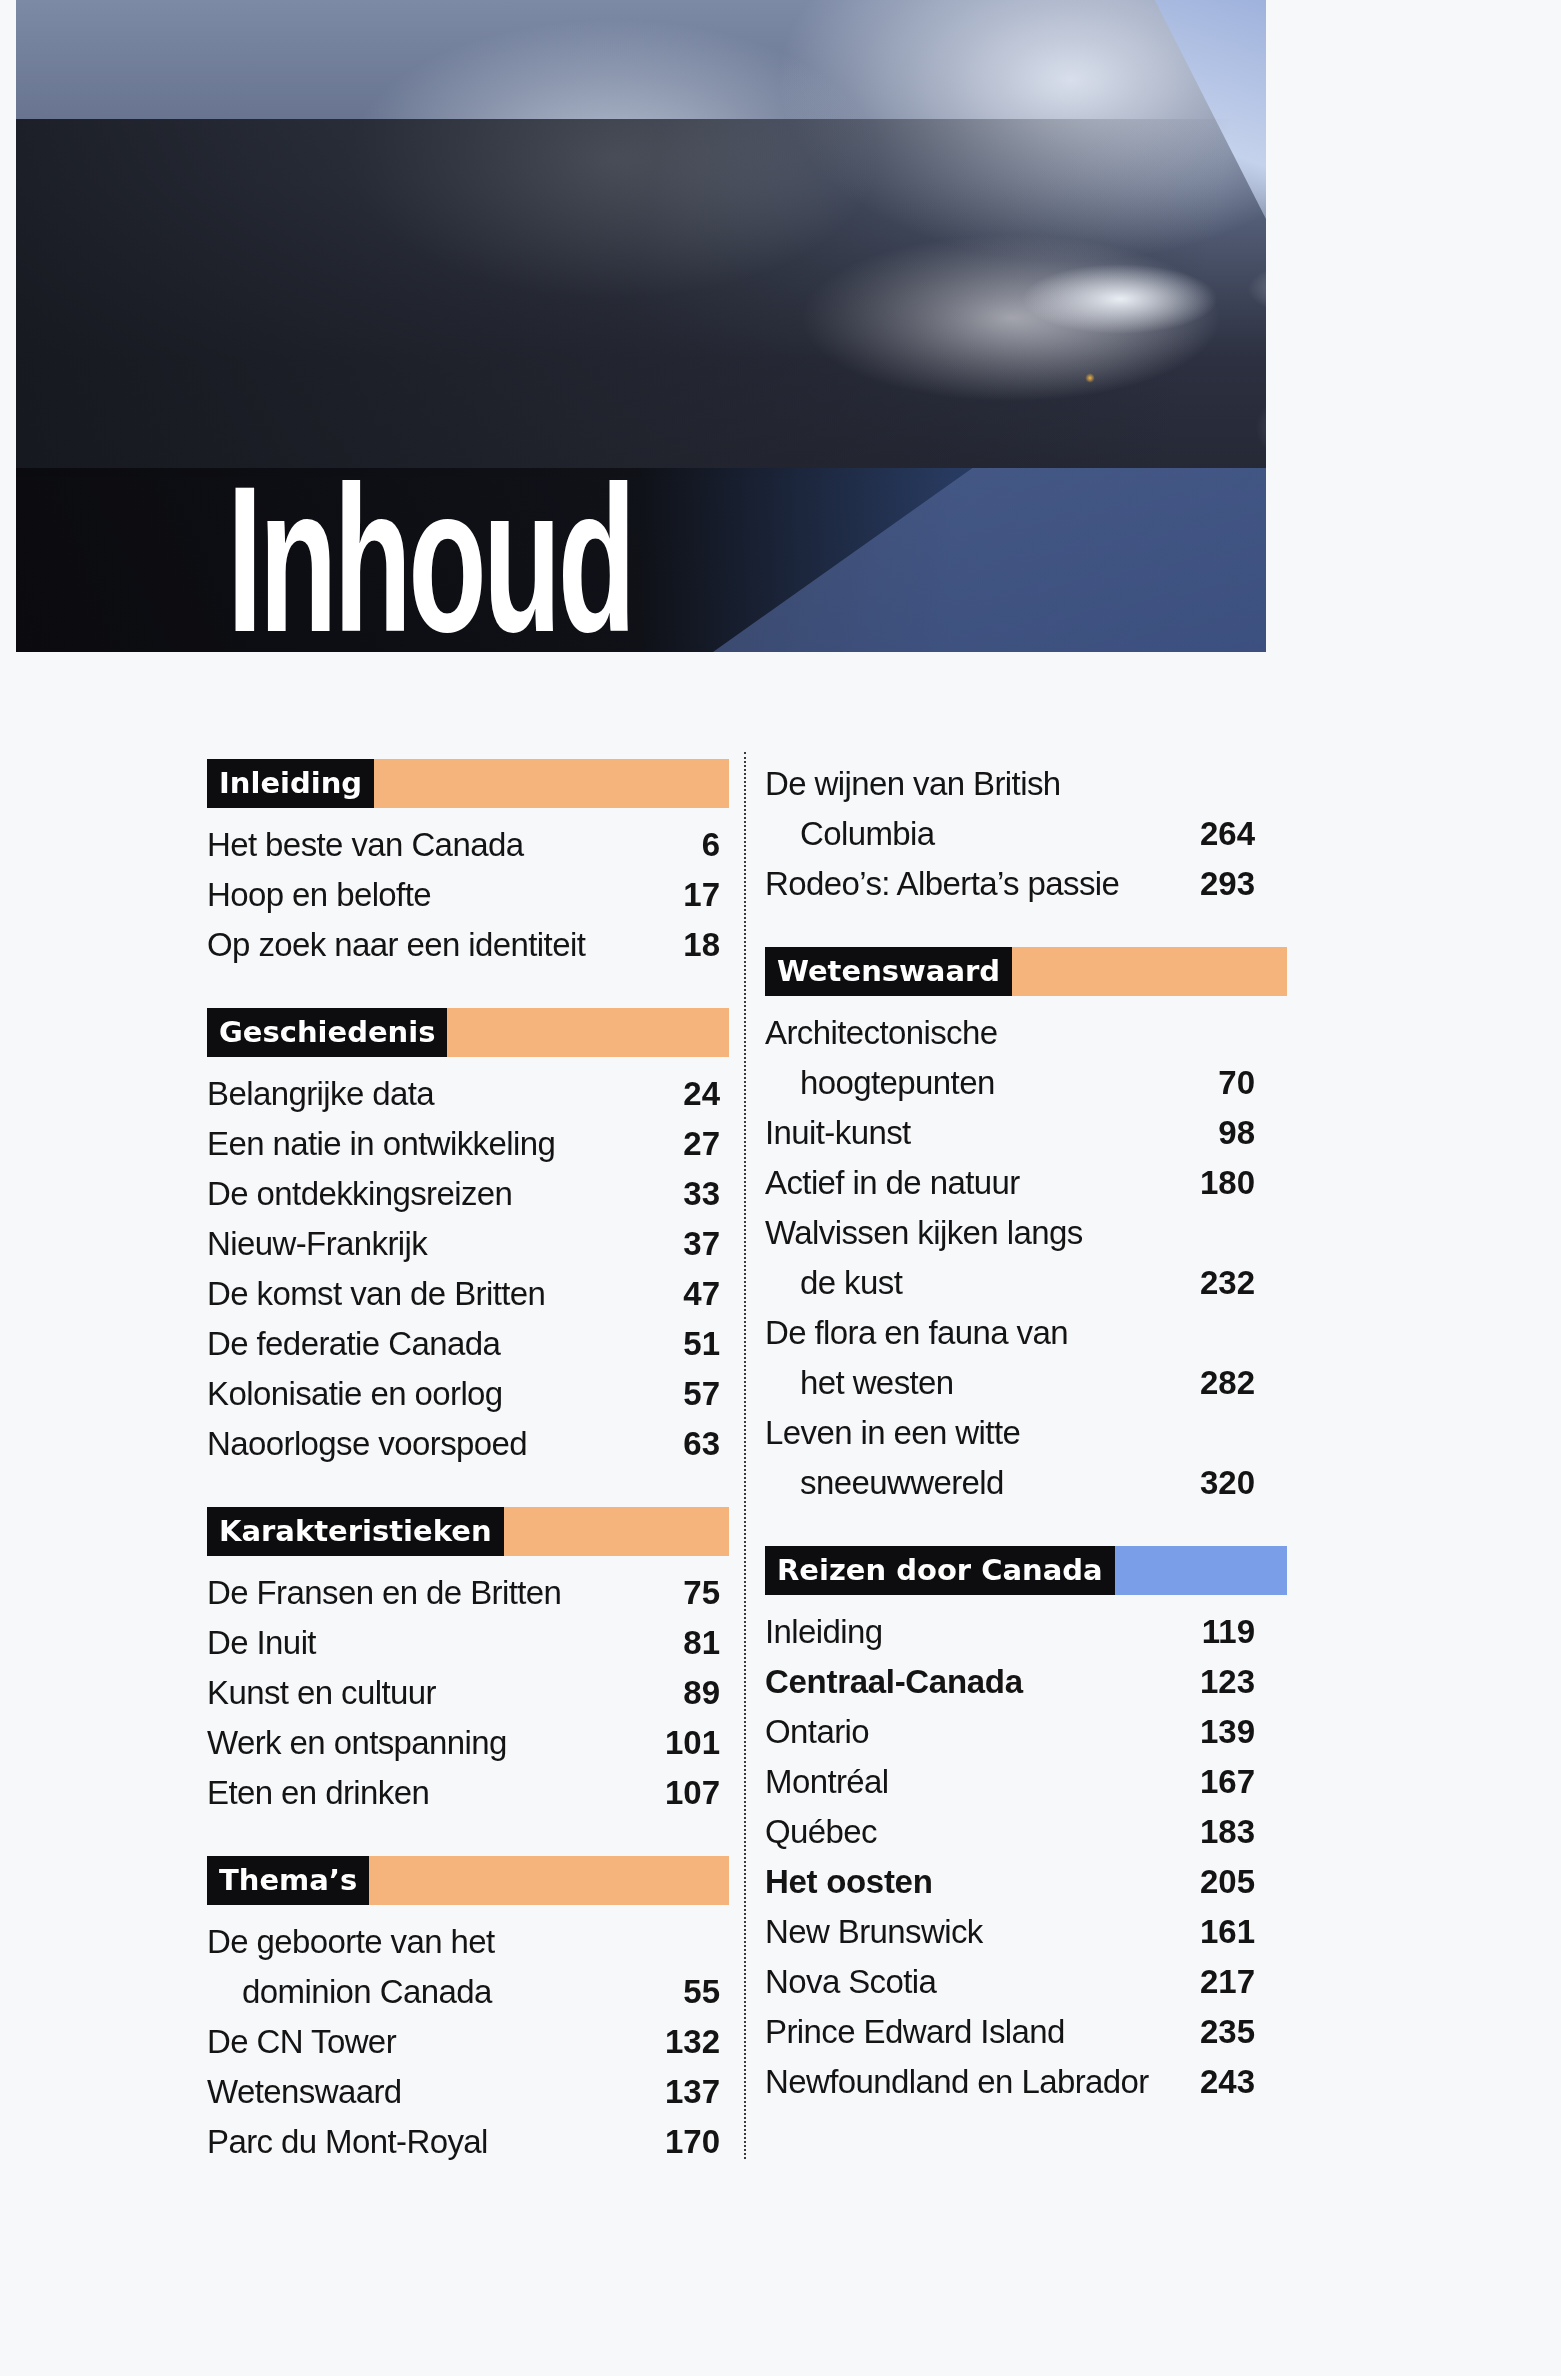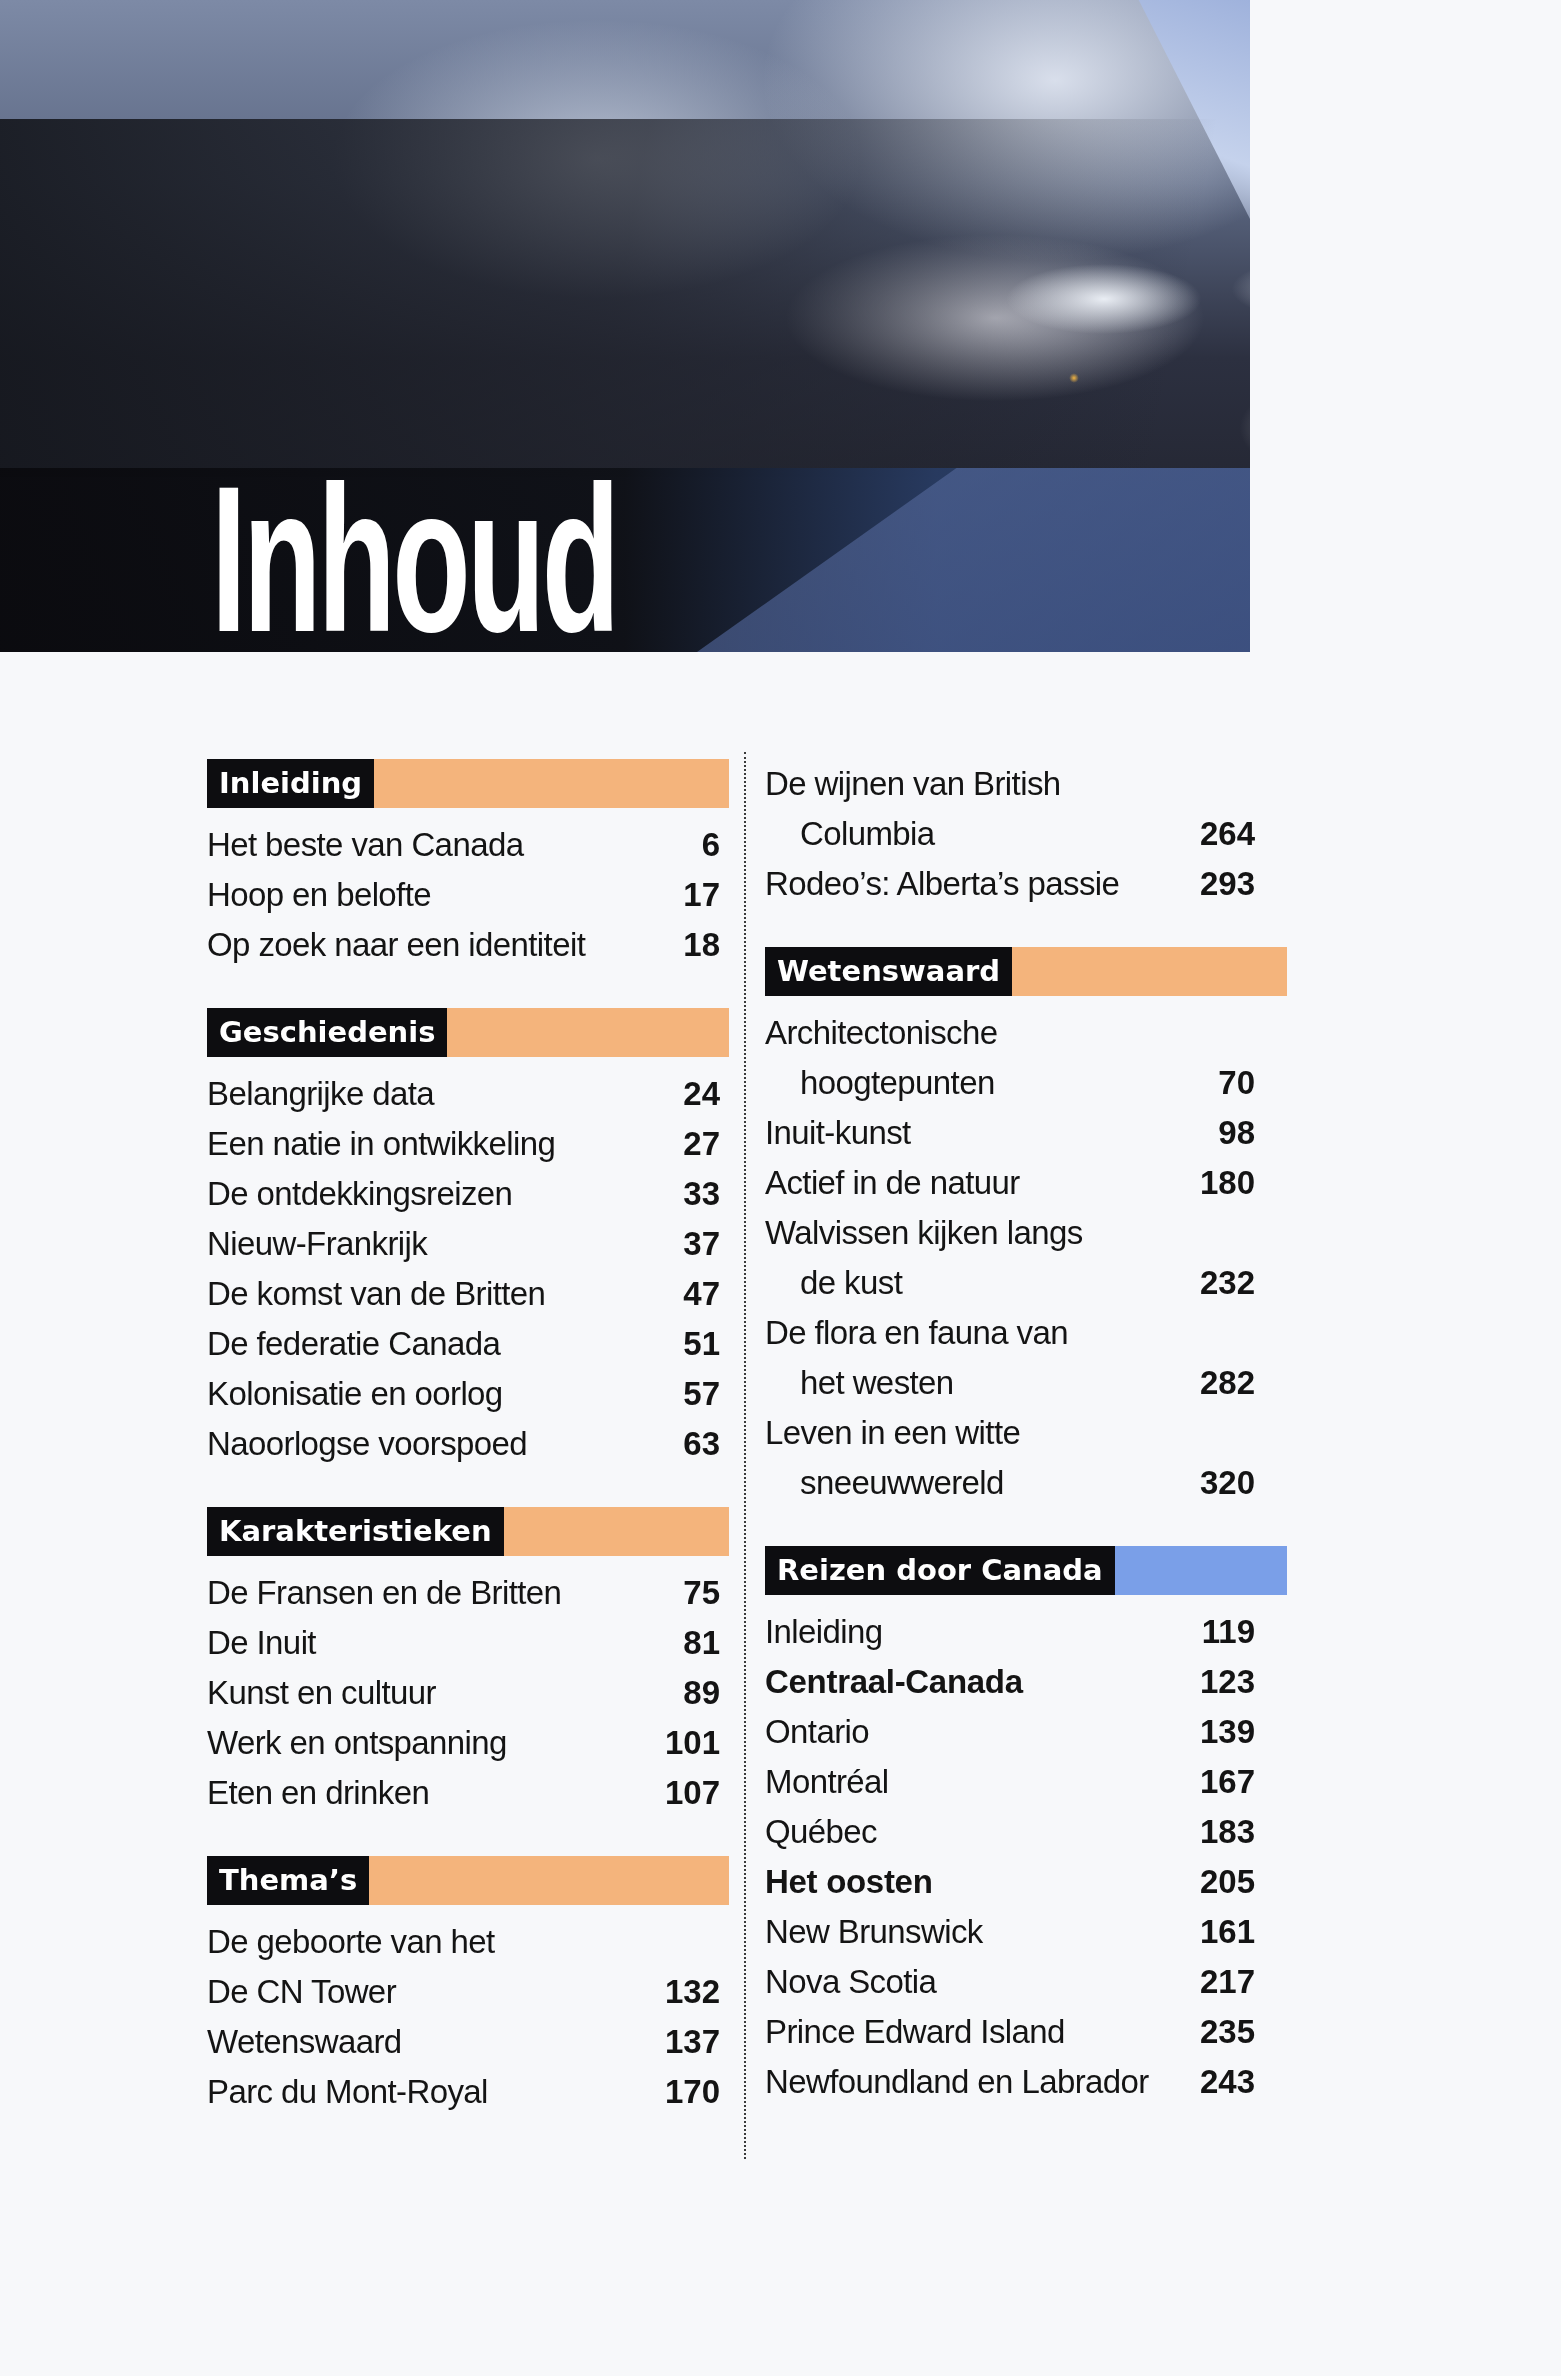--- a/index.html
+++ b/index.html
@@ -4,21 +4,21 @@
 <style>
   html, body { margin: 0; padding: 0; }
   body {
     width: 1561px; height: 2376px; position: relative; overflow: hidden;
     background: #f7f8fa;
     font-family: "Liberation Sans", "DejaVu Sans", sans-serif;
     color: #161616;
   }
   
   .hero {
-    position: absolute; left: 0; top: 0; width: 1250px; height: 652px;
+    position: absolute; left: 16px; top: 0; width: 1250px; height: 652px;
     overflow: hidden;
     background:
       radial-gradient(ellipse 418px 259px at 1055px 80px, rgba(235,240,250,0.85), rgba(235,240,250,0) 70%),
       radial-gradient(ellipse 378px 199px at 597px 159px, rgba(210,218,232,0.75), rgba(210,218,232,0) 70%),
       radial-gradient(ellipse 299px 119px at 995px 318px, rgba(240,240,248,0.8), rgba(240,240,248,0) 70%),
       radial-gradient(ellipse 219px 90px at 1393px 428px, rgba(255,255,255,0.85), rgba(255,255,255,0) 70%),
       linear-gradient(180deg, #7d8aa6 0%, #5d6984 28%, #2c3040 55%, #1b1c24 100%);
   }
   .hero .sky {
     position: absolute; right: 0; top: 0; width: 159px; height: 219px;
@@ -152,20 +152,21 @@
     <div class="entry"><span class="title">Werk en ontspanning</span><span class="page">101</span></div>
     <div class="entry"><span class="title">Eten en drinken</span><span class="page">107</span></div>
   </div>
 
   <div class="section">
     <div class="section-header">
       <span class="label">Thema’s</span>
       <span class="fill"></span>
     </div>
     <div class="entry"><span class="title">De geboorte van het</span></div>
+    <div class="entry cont"><span class="title">dominion Canada</span><span class="page">55</span></div>
     <div class="entry"><span class="title">De CN Tower</span><span class="page">132</span></div>
     <div class="entry"><span class="title">Wetenswaard</span><span class="page">137</span></div>
     <div class="entry"><span class="title">Parc du Mont-Royal</span><span class="page">170</span></div>
   </div>
 </div>
 
 <div class="col col-right">
 
   <div class="section section-first">
     <div class="entry"><span class="title">De wijnen van British</span></div>

